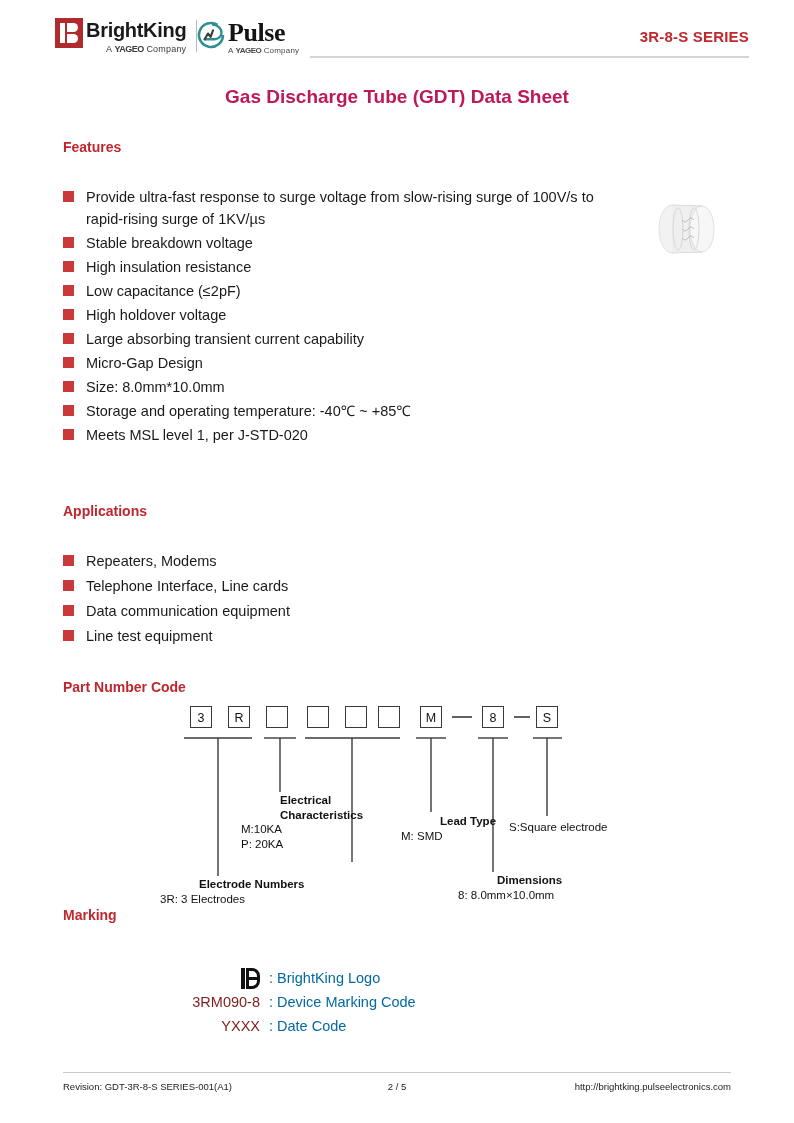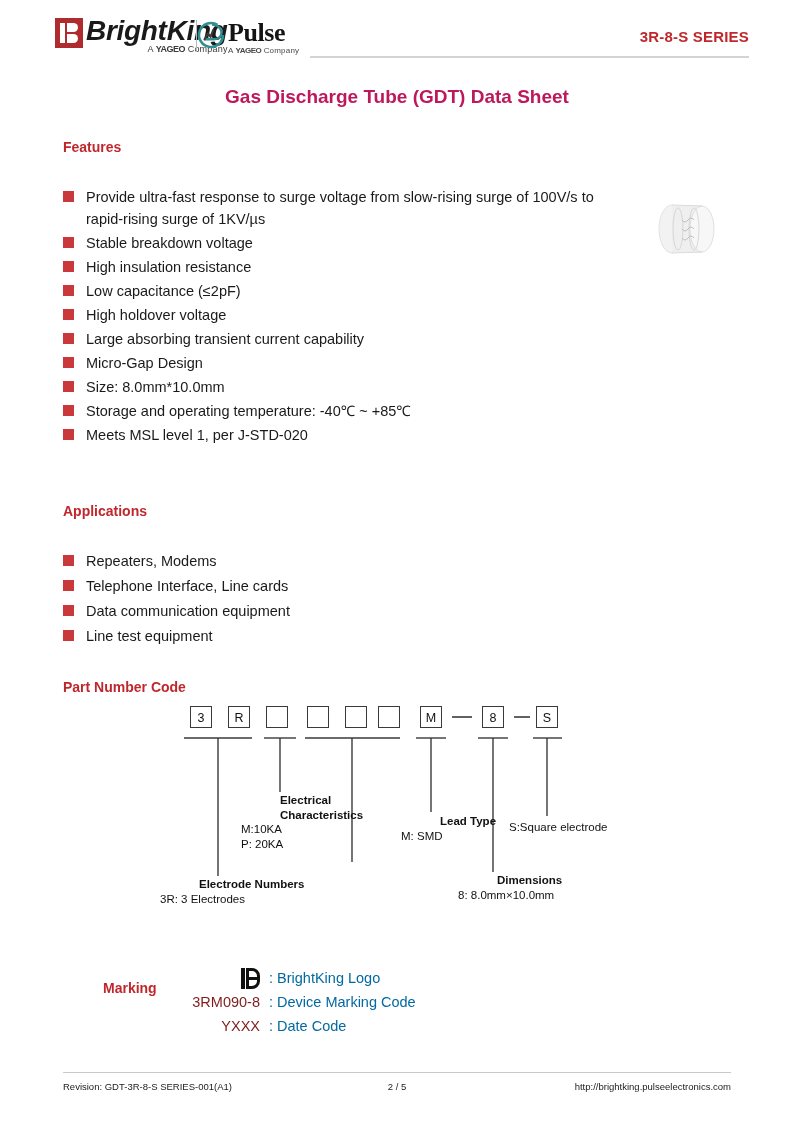--- a/index.html
+++ b/index.html
@@ -21,21 +21,21 @@
   }
   .bk-mark .bar{position:absolute;left:5px;top:5px;width:5px;height:20px;background:#fff;}
   .bk-mark .bee{position:absolute;left:12px;top:5px;width:11px;height:20px;}
   .bk-mark .bee:before,.bk-mark .bee:after{
     content:"";position:absolute;left:0;width:11px;height:9px;background:#fff;
     border-radius:0 5px 5px 0;
   }
   .bk-mark .bee:before{top:0;}
   .bk-mark .bee:after{top:11px;}
   .bk-text{margin-left:3px;}
-  .bk-name{font-size:28px;font-weight:bold;color:#1a1a1a;line-height:25px;letter-spacing:-0.3px;font-style:italic;}
+  .bk-name{font-size:20px;font-weight:bold;color:#1a1a1a;line-height:25px;letter-spacing:-0.3px;}
   .bk-sub{font-size:9px;color:#3a3a3a;line-height:11px;text-align:right;margin-top:1px;letter-spacing:0.2px;}
   .bk-sub b{letter-spacing:-0.5px;}
   .divider-v{position:absolute;left:196px;top:20px;width:1px;height:32px;background:#b9b9b9;}
 
   .pulse-logo{position:absolute;left:196px;top:20px;display:flex;align-items:flex-start;}
   .pulse-mark{width:30px;height:30px;flex:0 0 auto;}
   .pulse-text{margin-left:2px;}
   .pulse-name{font-family:"Liberation Serif",serif;font-size:26px;font-weight:bold;color:#141414;line-height:26px;letter-spacing:-0.4px;}
   .pulse-sub{font-size:8px;color:#4a4a4a;line-height:10px;letter-spacing:0.2px;}
   .pulse-sub b{letter-spacing:-0.5px;}
@@ -47,21 +47,21 @@
   .doc-title{
     position:absolute;left:0;top:86px;width:794px;text-align:center;
     font-size:19px;font-weight:bold;color:#be185d;
   }
 
   
   .sec-head{position:absolute;font-size:14px;font-weight:bold;color:#c0272d;}
   #h-features{left:63px;top:139px;}
   #h-apps{left:63px;top:503px;}
   #h-pnc{left:63px;top:679px;}
-  #h-marking{left:63px;top:980px;margin-left:40px;}
+  #h-marking{left:63px;top:907px;}
 
   
   .bullets{position:absolute;left:63px;}
   #features-list{top:186px;width:560px;}
   #apps-list{top:550px;width:470px;}
   .bullet-row{display:flex;align-items:flex-start;margin-bottom:3px;}
   .bullet-sq{
     width:11px;height:11px;background:#c9393c;flex:0 0 auto;margin-top:5px;margin-right:12px;
   }
   .bullet-txt{font-size:14.5px;line-height:22px;color:#1a1a1a;}

